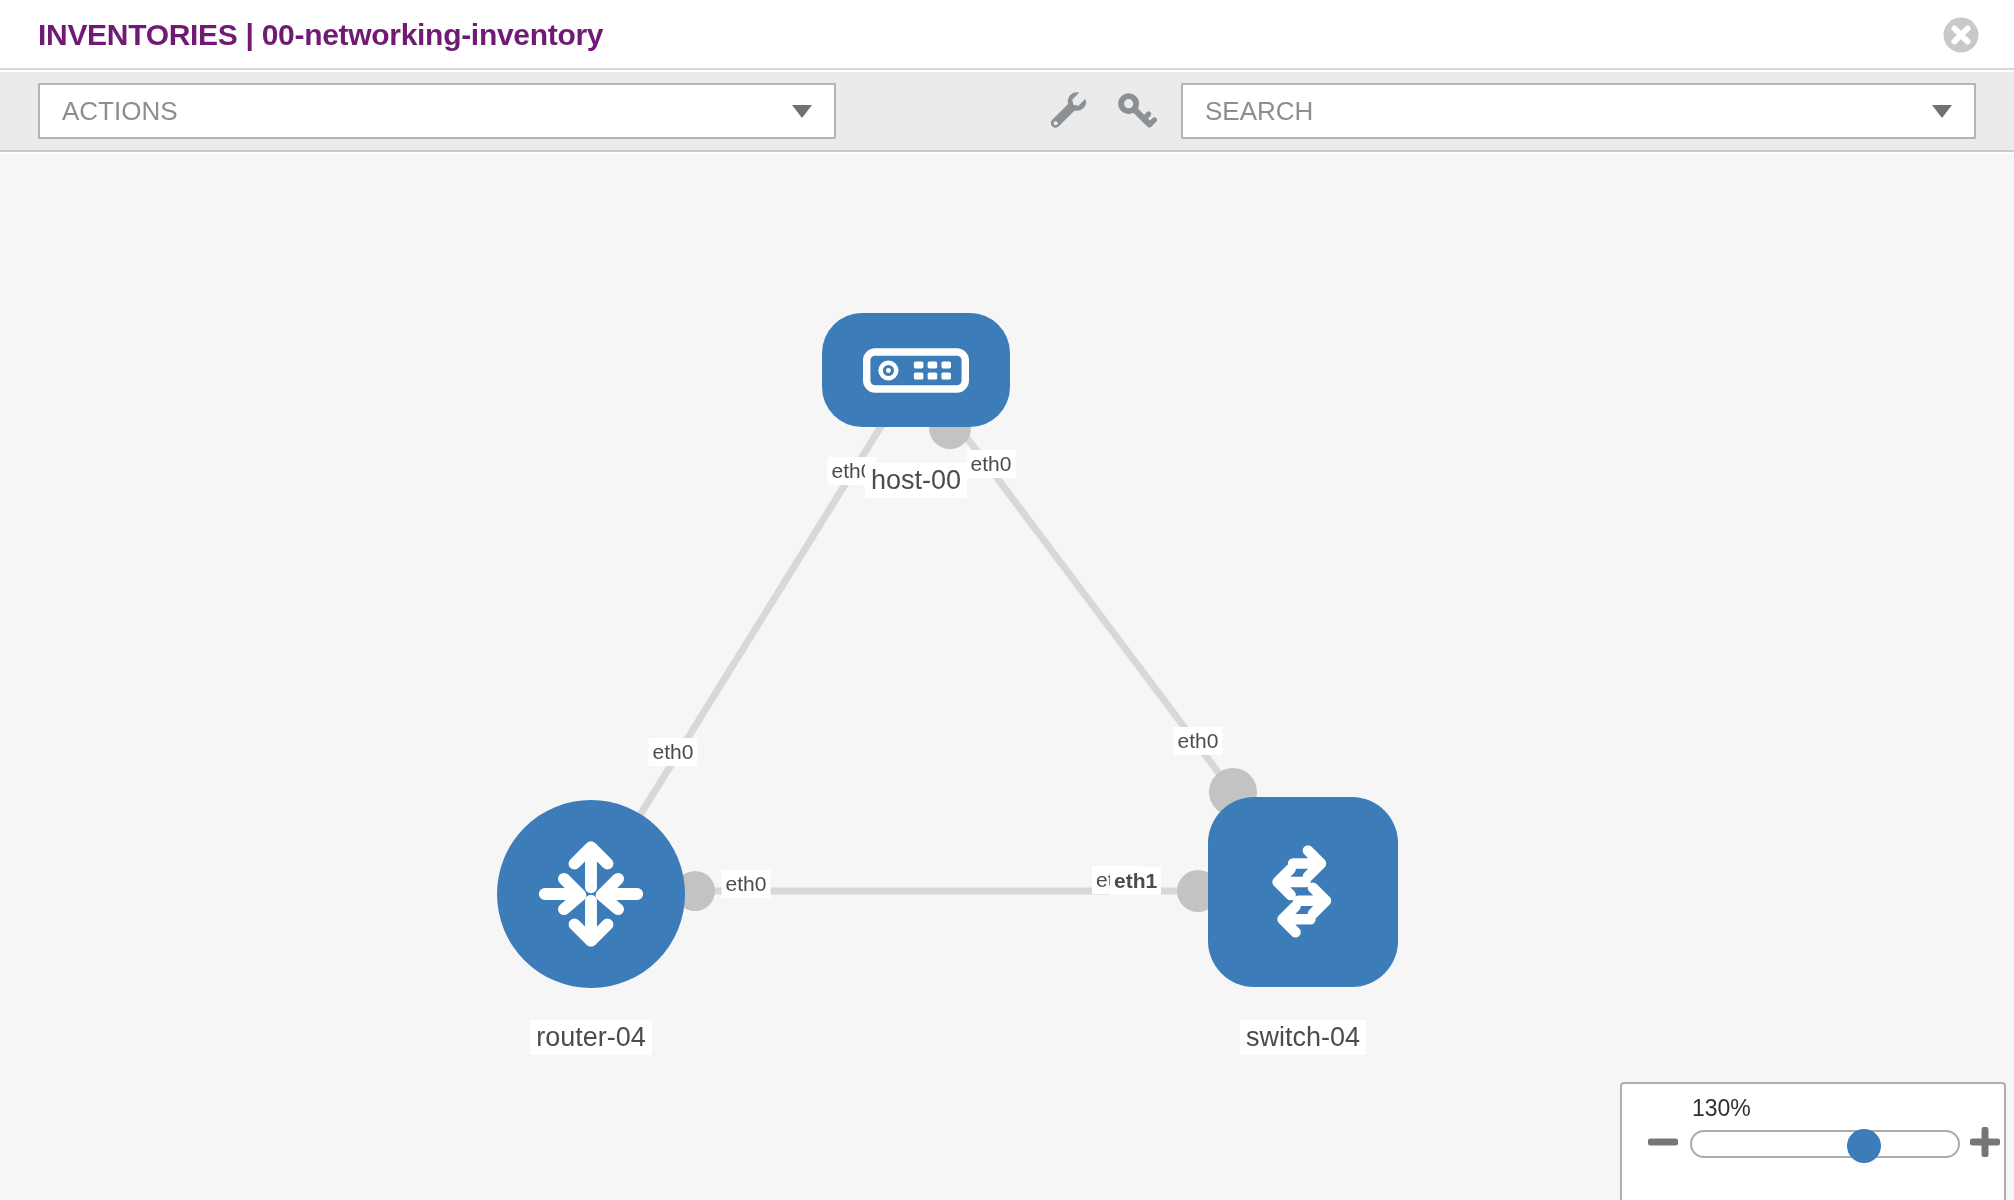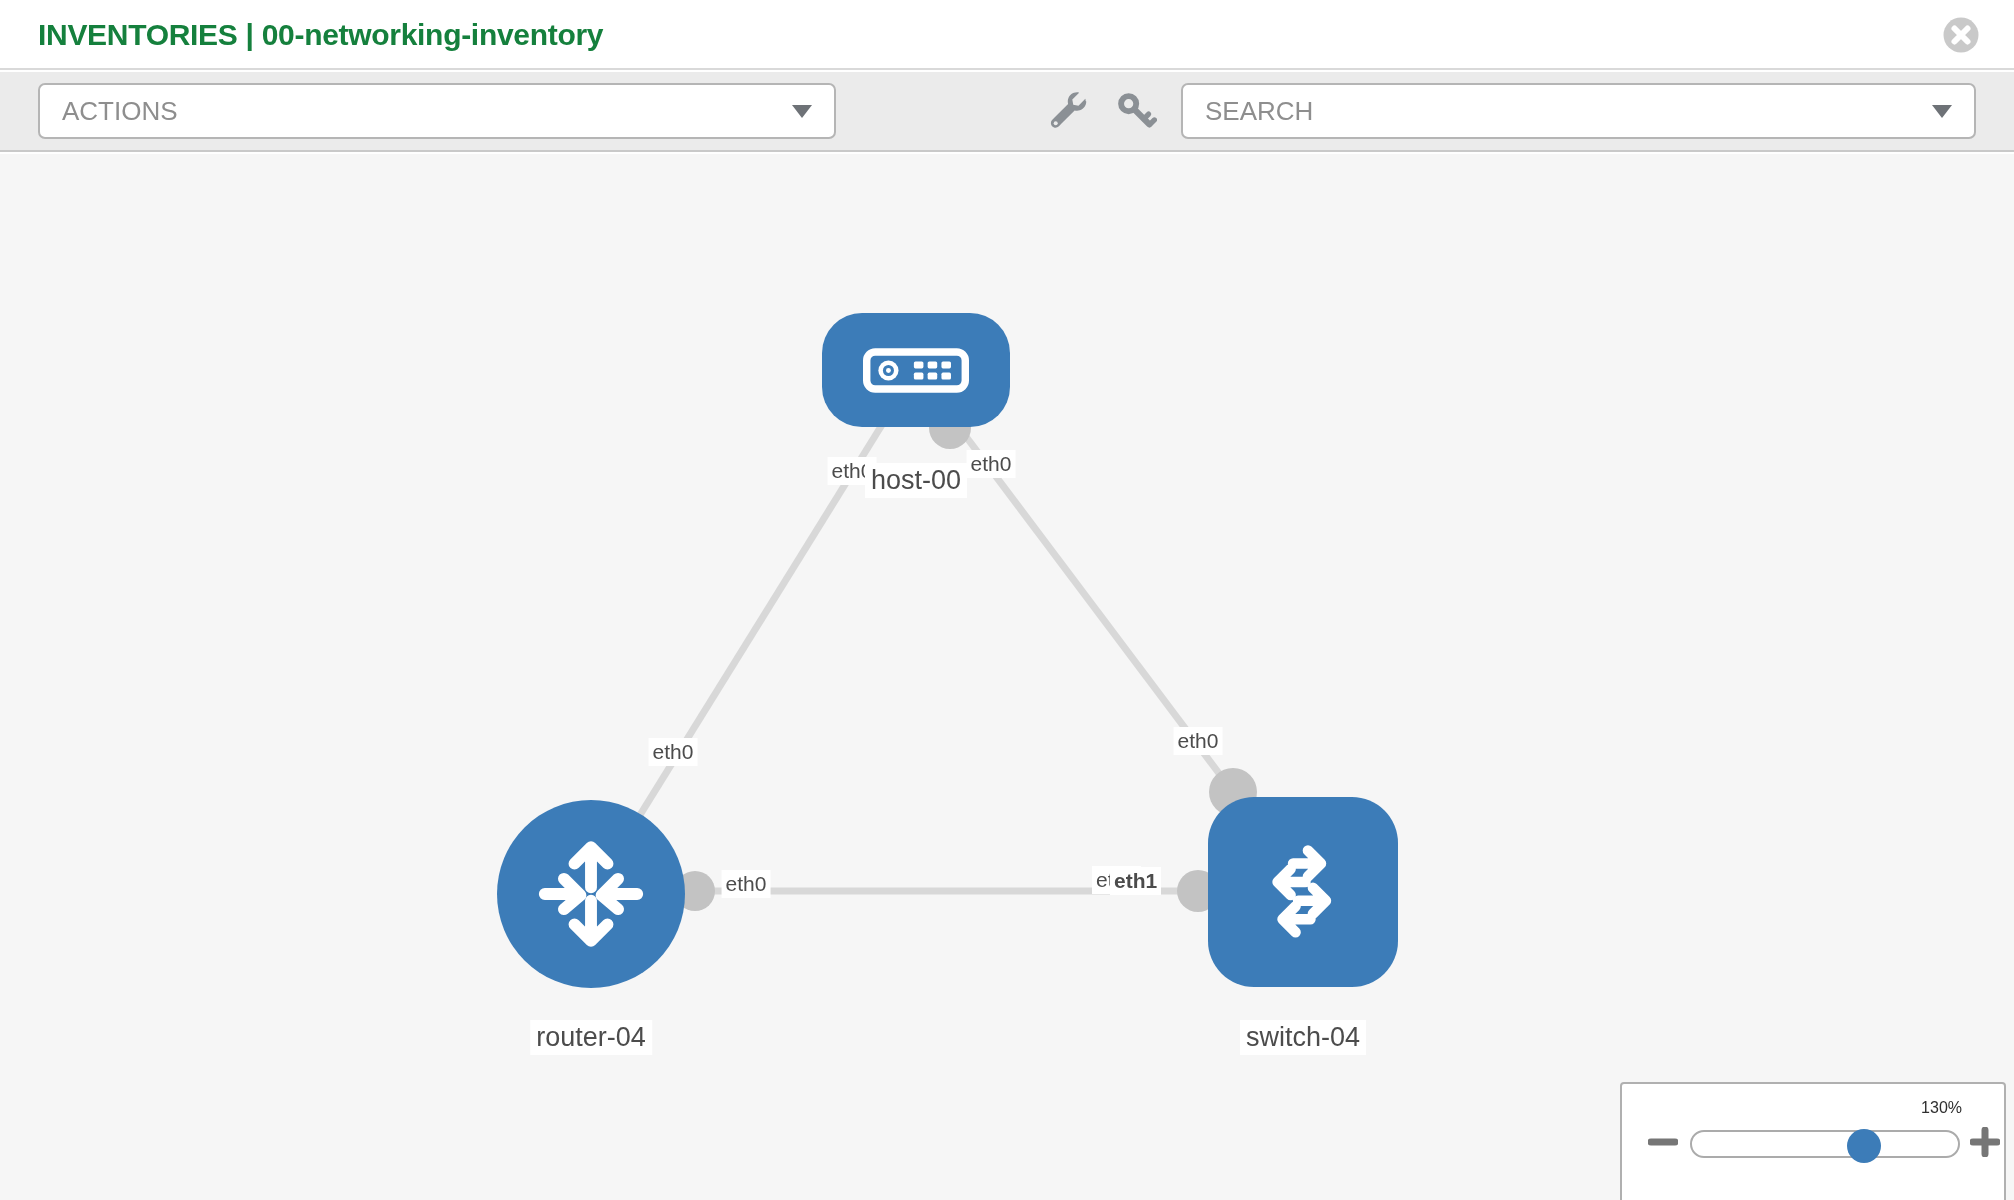--- a/index.html
+++ b/index.html
@@ -11,28 +11,28 @@
   }
   *{box-sizing:border-box;margin:0;padding:0;}
   html,body{width:2014px;height:1200px;overflow:hidden;background:#fff;
     font-family:"Liberation Sans","DejaVu Sans",sans-serif;}
   .app{position:relative;width:2014px;height:1200px;}
 
   
   .header{position:absolute;top:0;left:0;width:100%;height:70px;background:#fff;
     border-bottom:2px solid #d9d9d9;}
   .page-title{position:absolute;left:38px;top:0;line-height:70px;font-size:30px;
-    font-weight:bold;color:#15803d;letter-spacing:-0.3px;}
+    font-weight:bold;color:#701a75;letter-spacing:-0.3px;}
   .close-btn{position:absolute;right:34px;top:16px;width:38px;height:38px;border:none;
     background:transparent;cursor:pointer;padding:0;}
 
   
   .toolbar{position:absolute;top:72px;left:0;width:100%;height:80px;background:#ebebeb;
     border-bottom:2px solid #c9c9c9;display:flex;align-items:center;padding:0 38px;}
-  .select{height:56px;background:#fff;border:2px solid #b5b5b5;border-radius:7px;
+  .select{height:56px;background:#fff;border:2px solid #b5b5b5;border-radius:1px;
     display:flex;align-items:center;padding:0 22px;cursor:pointer;}
   .select .sel-label{font-size:26px;color:#8e8e8e;flex:1;}
   .caret{width:0;height:0;border-left:10px solid transparent;border-right:10px solid transparent;
     border-top:13px solid #6e7277;margin-left:14px;}
   .select-actions{width:798px;}
   .select-search{width:795px;gap:48px;}
   .tool-icons{margin-left:auto;display:flex;align-items:center;gap:26px;margin-right:24px;}
   .tool-icons svg{display:block;cursor:pointer;}
 
   
@@ -57,21 +57,21 @@
   .port-host-right{left:991px;top:296px;}
   .port-router-top{left:673px;top:584px;}
   .port-switch-top{left:1198px;top:573px;}
   .port-router-right{left:746px;top:716px;}
   .port-switch-left-back{left:1092px;top:712px;z-index:3;transform:none;}
   .port-switch-left-front{left:1110px;top:713px;z-index:4;transform:none;font-weight:bold;}
 
   
   .zoom-panel{position:absolute;left:1620px;top:928px;width:386px;height:300px;z-index:6;
     background:#fff;border:2px solid #b0b0b0;border-radius:4px;padding-top:11px;}
-  .zoom-value{margin-left:70px;width:270px;text-align:right;font-size:16px;color:#2f2f2f;
+  .zoom-value{margin-left:70px;width:270px;text-align:left;font-size:23px;color:#2f2f2f;
     line-height:26px;}
   .zoom-row{margin-top:6px;display:flex;align-items:center;padding-left:26px;}
   .zoom-btn{background:transparent;border:none;padding:0;cursor:pointer;display:block;}
   .zoom-track{position:relative;width:270px;height:28px;border:2px solid #ababab;
     border-radius:14px;background:#fff;margin-left:12px;margin-right:10px;cursor:pointer;}
   .zoom-thumb{position:absolute;left:155px;top:-3px;width:34px;height:34px;border-radius:50%;
     background:var(--blue);cursor:grab;}
 </style>
 </head>
 <body>

